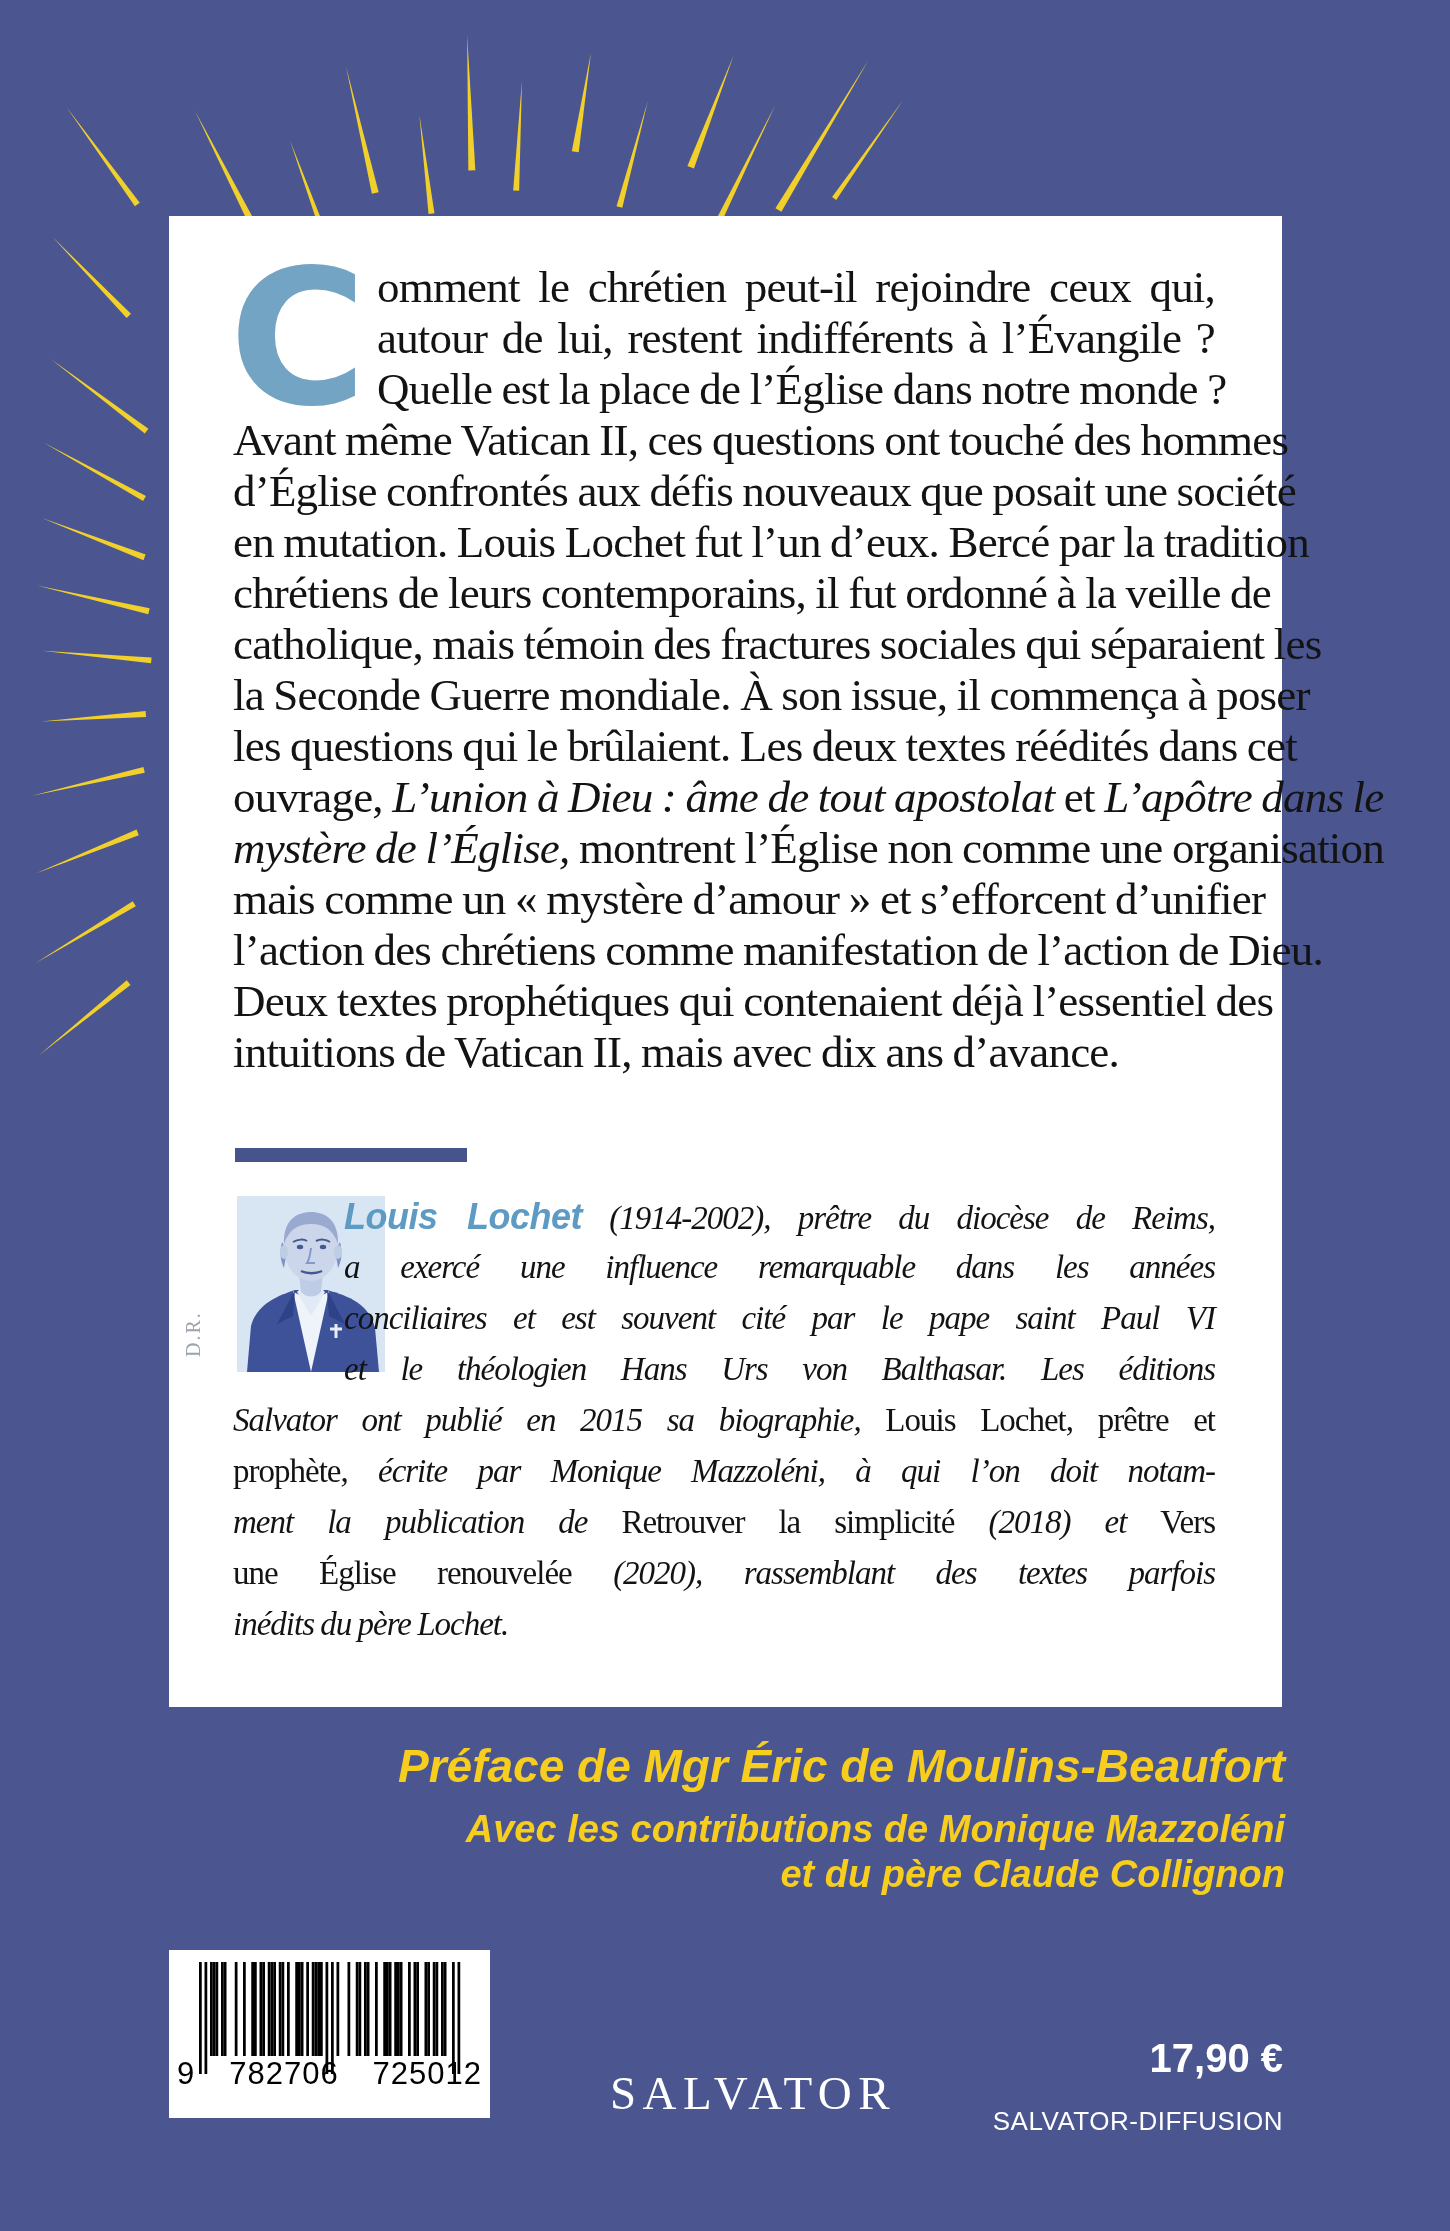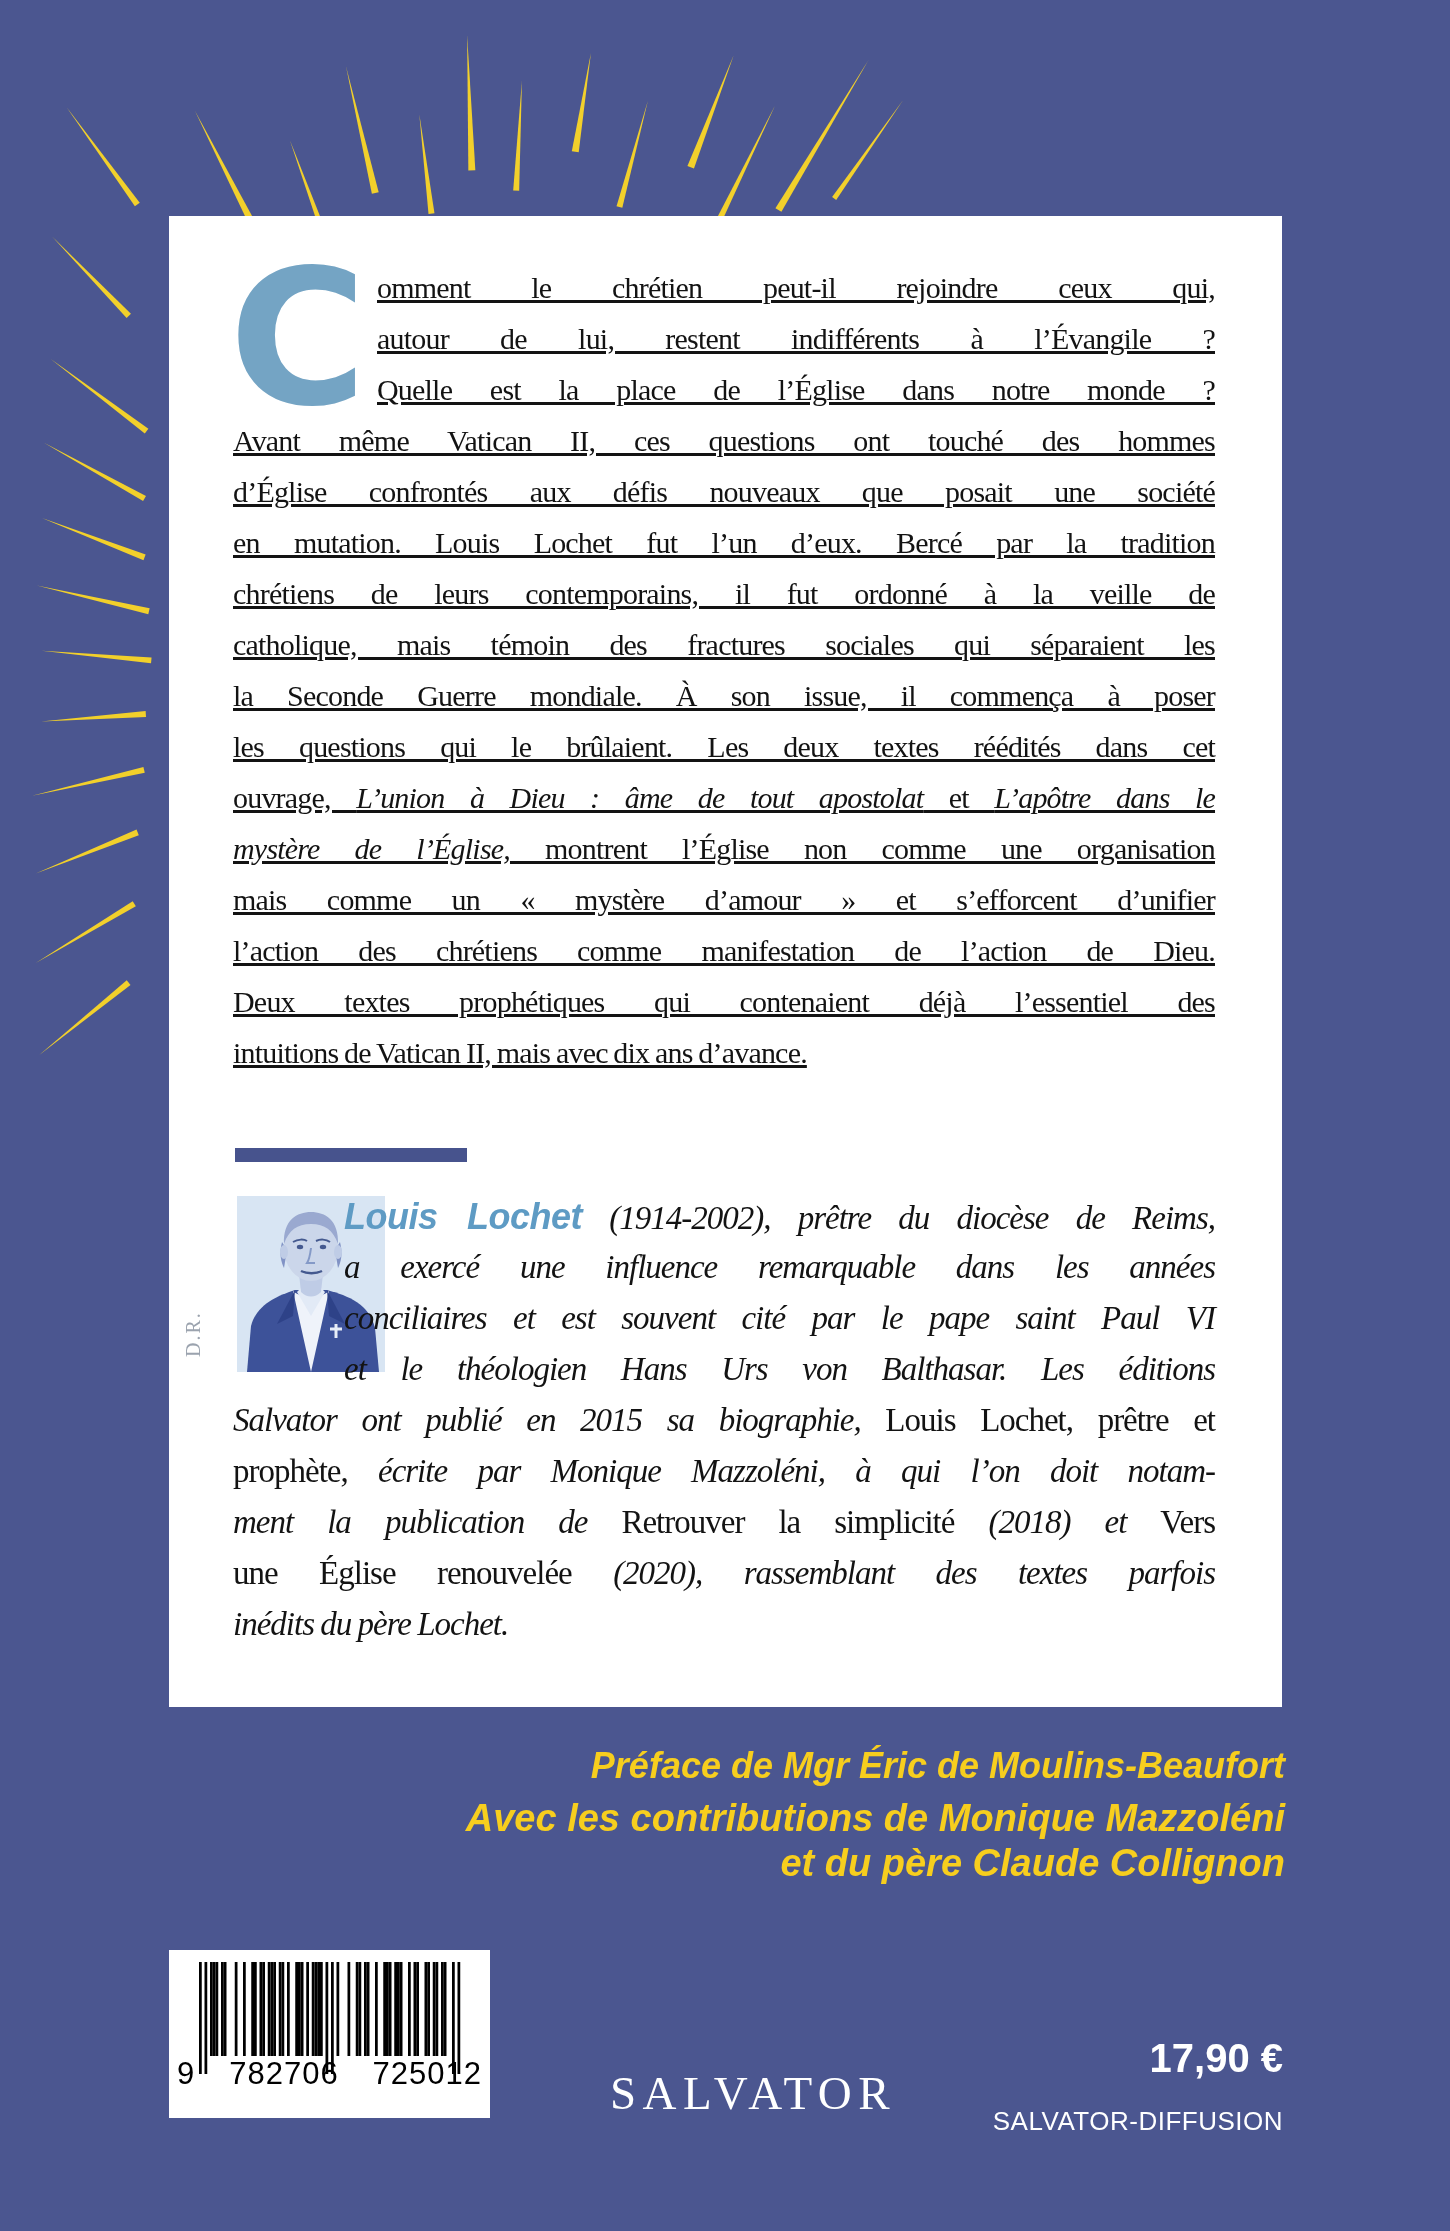--- a/index.html
+++ b/index.html
@@ -5,23 +5,23 @@
   html,body{margin:0;padding:0;}
   body{width:1450px;height:2231px;position:relative;overflow:hidden;
        background:#4B5690;font-family:"Liberation Serif",serif;}
   #rays{position:absolute;left:0;top:0;width:1450px;height:2231px;}
   .card{position:absolute;left:169px;top:216px;width:1113px;height:1491px;background:#ffffff;}
 
   
   #dropcap{position:absolute;left:60px;top:28px;font-family:"DejaVu Sans",sans-serif;
            font-weight:bold;font-size:188px;line-height:1;color:#74A4C4;letter-spacing:0;}
   #blurb-lines{position:absolute;left:64px;top:46px;width:982px;}
-  .jline{height:51px;line-height:51px;font-size:30px;color:#131313;
+  .jline{height:51px;line-height:51px;font-size:45px;color:#131313;
          letter-spacing:-0.8px;word-spacing:-1px;white-space:nowrap;
-         text-align:justify;text-align-last:justify;text-decoration:underline;}
+         text-align:justify;text-align-last:justify;}
   .jline.indent{padding-left:144px;}
   .jline.last{text-align-last:left;}
   .it{font-style:italic;}
   .rm{font-style:normal;}
 
   
   #divider{position:absolute;left:66px;top:932px;width:232px;height:14px;background:#47538D;}
 
   
   #author{position:absolute;left:64px;top:975px;width:982px;}
@@ -35,21 +35,21 @@
         font-size:36px;color:#5E9BC4;letter-spacing:-0.5px;}
   #photo{position:absolute;left:68px;top:980px;width:148px;height:176px;}
   #photo-credit{position:absolute;left:30px;top:1102px;width:22px;height:56px;
         font-family:"Liberation Serif",serif;font-size:20px;color:#9BA3AE;letter-spacing:2px;
         transform:rotate(-90deg);transform-origin:center center;text-align:center;line-height:22px;}
 
   
   #credits{position:absolute;right:165px;top:1743px;text-align:right;
            font-family:"Liberation Sans",sans-serif;font-weight:bold;font-style:italic;
            color:#F7CE1E;}
-  #credit-preface{font-size:36px;line-height:46px;margin-bottom:7px;text-align:right;}
+  #credit-preface{font-size:46px;line-height:46px;margin-bottom:18px;text-align:right;}
   .credit-line{font-size:38px;line-height:45px;}
 
   
   #isbn{position:absolute;left:169px;top:1970px;font-family:Liberation Serif, serif;
         font-size:28px;color:#ffffff;letter-spacing:0.5px;}
   #barcode-box{position:absolute;left:169px;top:1950px;width:321px;height:168px;background:#ffffff;}
   #barcode-svg{position:absolute;left:0;top:0;}
   #barcode-digits{position:absolute;left:8px;top:106px;width:305px;
         font-family:"Liberation Sans",sans-serif;font-size:31px;color:#000;
         display:flex;justify-content:space-between;letter-spacing:1px;}

